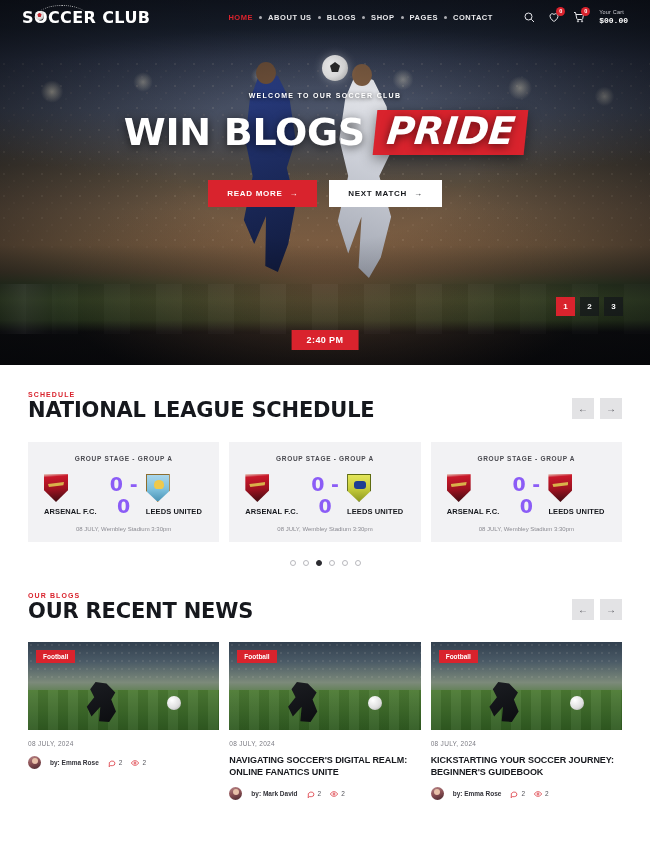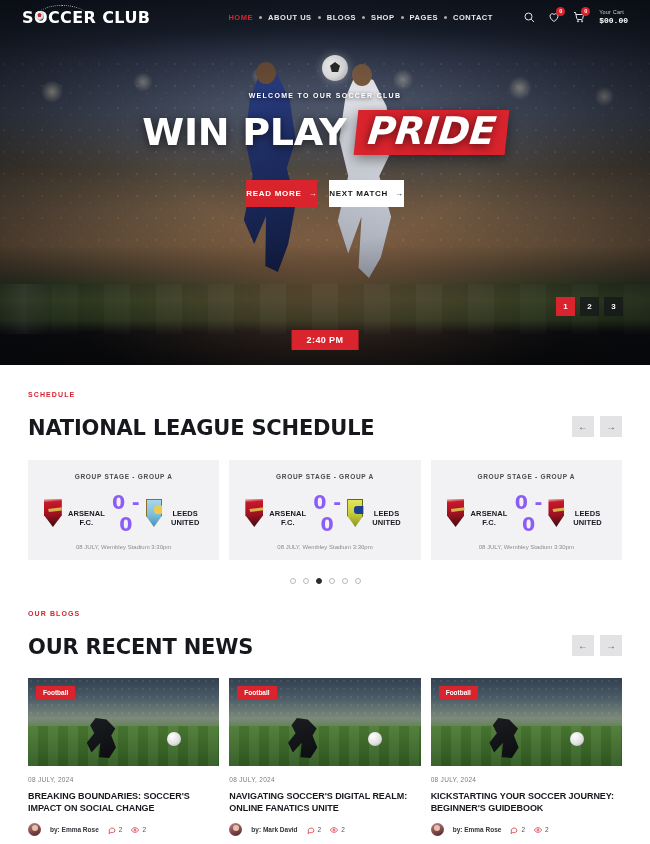--- a/index.html
+++ b/index.html
@@ -130,21 +130,21 @@
   .hero-line2 { margin-top: 5px; display: flex; align-items: center; justify-content: center; gap: 10px; }
   .pride-box {
     display: inline-block; background: #d9232d; color: #fff; padding: 3px 12px 5px;
     font-style: italic; font-weight: 900; transform: skewX(-6deg);
     box-shadow: 0 4px 14px rgba(0,0,0,.45);
   }
   .hero-btns { margin-top: 25px; display: flex; justify-content: center; gap: 12px; }
   .btn {
     display: inline-flex; align-items: center; gap: 7px;
     font-size: 8px; font-weight: 800; letter-spacing: .7px;
-    padding: 9px 0; text-transform: uppercase; cursor: pointer; border: none;
+    padding: 9px 19px; text-transform: uppercase; cursor: pointer; border: none;
   }
   .btn-red { background: #d9232d; color: #fff; }
   .btn-white { background: #fff; color: #16181d; }
 
   .slider-pager {
     position: absolute; right: 27px; top: 297px; display: flex; gap: 5px; z-index: 16;
   }
   .pg {
     width: 19px; height: 19px; display: flex; align-items: center; justify-content: center;
     font-size: 8px; font-weight: 700; color: #fff; cursor: pointer;
@@ -157,33 +157,33 @@
     background: #d9232d; color: #fff; font-size: 9px; font-weight: 800;
     padding: 5px 15px; letter-spacing: .4px;
   }
 
   
   .section { background: #fff; padding: 0 28px; }
   .sec-head { display: flex; align-items: flex-end; padding-top: 26px; }
   .eyebrow { font-size: 7px; font-weight: 800; letter-spacing: 1.1px; color: #d9232d; text-transform: uppercase; }
   .sec-title {
     font-size: 21px; font-weight: 900; color: #16181d; letter-spacing: -.2px;
-    margin-top: 18px; font-family: "DejaVu Sans", sans-serif; text-transform: uppercase;
+    margin-top: 0; font-family: "DejaVu Sans", sans-serif; text-transform: uppercase;
   }
   .arrows { margin-left: auto; display: flex; gap: 6px; padding-bottom: 3px; }
   .arw {
     width: 22px; height: 21px; background: #e3e3e5; color: #5a5a60;
     display: flex; align-items: center; justify-content: center; font-size: 10px; cursor: pointer;
   }
 
   .cards { display: flex; gap: 10px; margin-top: 20px; }
   .match-card { flex: 1; background: #f2f2f4; padding: 13px 12px 10px; text-align: center; }
   .stage { font-size: 6.5px; font-weight: 700; letter-spacing: .7px; color: #4a4a50; text-transform: uppercase; }
   .match-row { display: flex; align-items: center; justify-content: space-between; margin-top: 11px; padding: 0 4px; }
-  .team { width: 62px; display: flex; flex-direction: row; align-items: flex-end; gap: 5px; }
+  .team { width: 62px; display: flex; flex-direction: column; align-items: flex-start; gap: 5px; }
   .team-name { font-size: 7.5px; font-weight: 800; color: #16181d; letter-spacing: .1px; }
   .score { font-size: 19px; font-weight: 900; color: #8b5cf6; font-family: "DejaVu Sans", sans-serif; }
   .crest { width: 24px; height: 28px; position: relative; }
   .crest-arsenal {
     background: linear-gradient(175deg,#e8d9c9 0%,#c9182a 12%,#9b1220 55%,#3a0b11 100%);
     clip-path: polygon(0% 0%, 100% 0%, 100% 58%, 50% 100%, 0% 58%);
   }
   .crest-arsenal::after {
     content:""; position:absolute; left: 4px; top: 8px; width: 16px; height: 5px;
     background: #d9b14a; clip-path: polygon(0% 40%, 100% 0%, 96% 65%, 6% 100%);
@@ -327,21 +327,21 @@
         <div class="cart-wrap">
           <span class="cart-label">Your Cart</span>
           <span class="cart-price">$00.00</span>
         </div>
       </div>
     </div>
 
     <div class="hero-content">
       <div class="hero-eyebrow">WELCOME TO OUR SOCCER CLUB</div>
       <div class="hero-title hero-line2">
-        <span>WIN PLAY</span>
+        <span>WIN BLOGS</span>
         <span class="pride-box">PRIDE</span>
       </div>
       <div class="hero-btns">
         <button class="btn btn-red">
           <span>READ MORE</span>
           <span>→</span>
         </button>
         <button class="btn btn-white">
           <span>NEXT MATCH</span>
           <span>→</span>
@@ -445,21 +445,20 @@
     <div class="blogs">
       <div class="blog-card">
         <div class="blog-img">
           <div class="stands"></div>
           <div class="grass"></div>
           <div class="keeper"></div>
           <div class="bball"></div>
           <div class="cat-badge">Football</div>
         </div>
         <div class="blog-date">08 JULY, 2024</div>
-        <div class="blog-title">BREAKING BOUNDARIES: SOCCER'S IMPACT ON SOCIAL CHANGE</div>
         <div class="blog-foot">
           <div class="avatar"></div>
           <span class="by">by: Emma Rose</span>
           <span class="stat">
             <svg width="8" height="8" viewBox="0 0 24 24" fill="none" stroke="#d9232d" stroke-width="2.2">
               <path d="M21 12a8 8 0 0 1-8 8H7l-4 3 1-5a8 8 0 1 1 17-6z"></path>
             </svg>
             <span>2</span>
           </span>
           <span class="stat">

